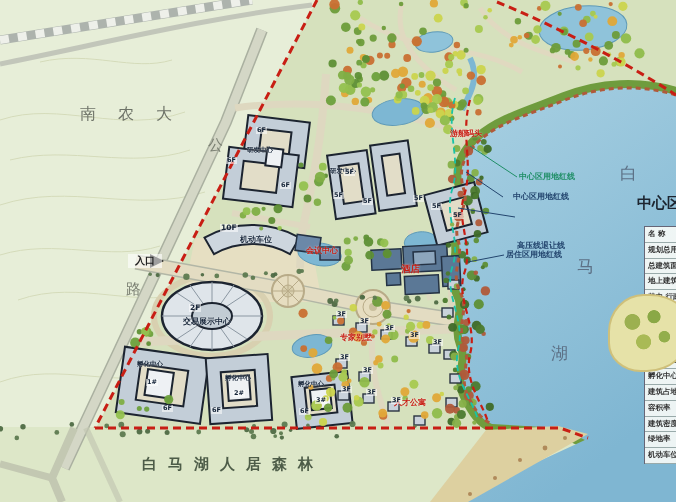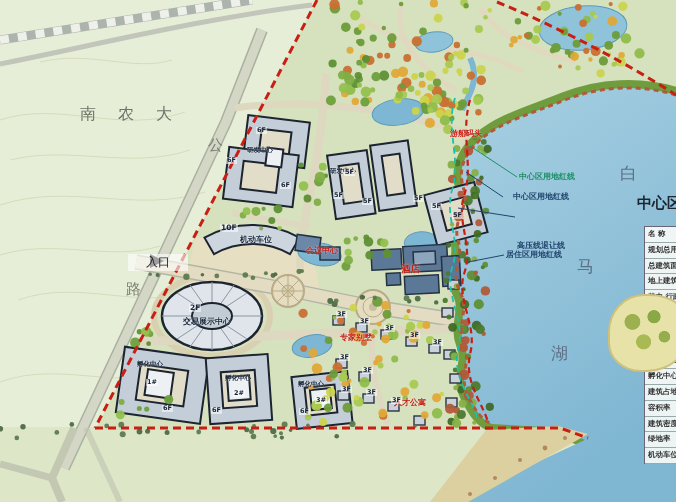--- a/index.html
+++ b/index.html
@@ -14,21 +14,21 @@
   .bound{font-size:8px;font-weight:600;}
   .bound.green{color:#1f8e66;}
   .bound.blue{color:#23456e;}
   .bname{font-size:8px;font-weight:700;color:#17263a;text-shadow:0 0 2px rgba(255,255,255,.8);}
   .bname.small{font-size:6.5px;}
   .redlbl{font-size:8px;font-weight:700;color:#c81e14;text-shadow:0 0 2px rgba(255,255,255,.7);}
   .redlbl.big{font-size:9.5px;}
   .fmark{position:absolute;z-index:6;font-size:6.5px;font-weight:700;color:#17263a;
          background:rgba(255,255,255,.55);padding:0 1px;line-height:7px;pointer-events:none;}
   .fmark.lg{font-size:7.5px;line-height:8px;}
-  .entr{font-size:12px;font-weight:400;color:#222;background:rgba(255,255,255,.6);padding:0 18px;}
+  .entr{font-size:10px;font-weight:700;color:#222;background:rgba(255,255,255,.6);padding:0 7px;}
   
   #tbl{position:absolute;left:644px;top:226px;width:60px;height:238px;z-index:3;
        background:rgba(253,253,248,.88);border:1px solid #667;box-sizing:border-box;}
   #tbl .trow{height:14.8px;line-height:14.8px;border-bottom:1px solid #9aa;
        font-size:7.5px;color:#333;padding-left:3px;overflow:hidden;white-space:nowrap;font-weight:600;}
   #tbl-title{position:absolute;left:637px;top:194px;width:39px;overflow:hidden;z-index:3;
        font-size:15px;font-weight:700;color:#1d2530;white-space:nowrap;}
   #island{position:absolute;left:608px;top:294px;width:80px;height:74px;z-index:4;
        background:#e6e2a8;border:2px solid #cfc07a;border-radius:46% 54% 58% 42%/52% 48% 60% 40%;
        background-image:
@@ -630,20 +630,21 @@
 
   <polygon points="150,254 164,261 150,268" fill="#111"></polygon>
 </svg>
 
 <div class="lbl terr" style="left:80px;top:104px;">南 农 大</div>
 <div class="lbl road-ch" style="left:208px;top:136px;">公</div>
 <div class="lbl road-ch" style="left:126px;top:280px;">路</div>
 <div class="lbl lake-ch" style="left:620px;top:162px;">白</div>
 <div class="lbl lake-ch" style="left:577px;top:255px;">马</div>
 <div class="lbl lake-ch" style="left:551px;top:342px;">湖</div>
+<div class="lbl forest" style="left:142px;top:455px;">白马湖人居森林</div>
 
 <div class="lbl bound green" style="left:519px;top:171px;">中心区用地红线</div>
 <div class="lbl bound blue" style="left:505px;top:191px;margin-left:8px;">中心区用地红线</div>
 <div class="lbl bound blue" style="left:517px;top:211px;margin-top:29px;">高压线退让线</div>
 <div class="lbl bound blue" style="left:506px;top:249px;">居住区用地红线</div>
 
 <div class="lbl entr" style="left:128px;top:254px;">入口</div>
 
 <div class="fmark lg" style="left:220px;top:224px;">10F</div>
 <div class="lbl bname" style="left:240px;top:234px;">机动车位</div>

